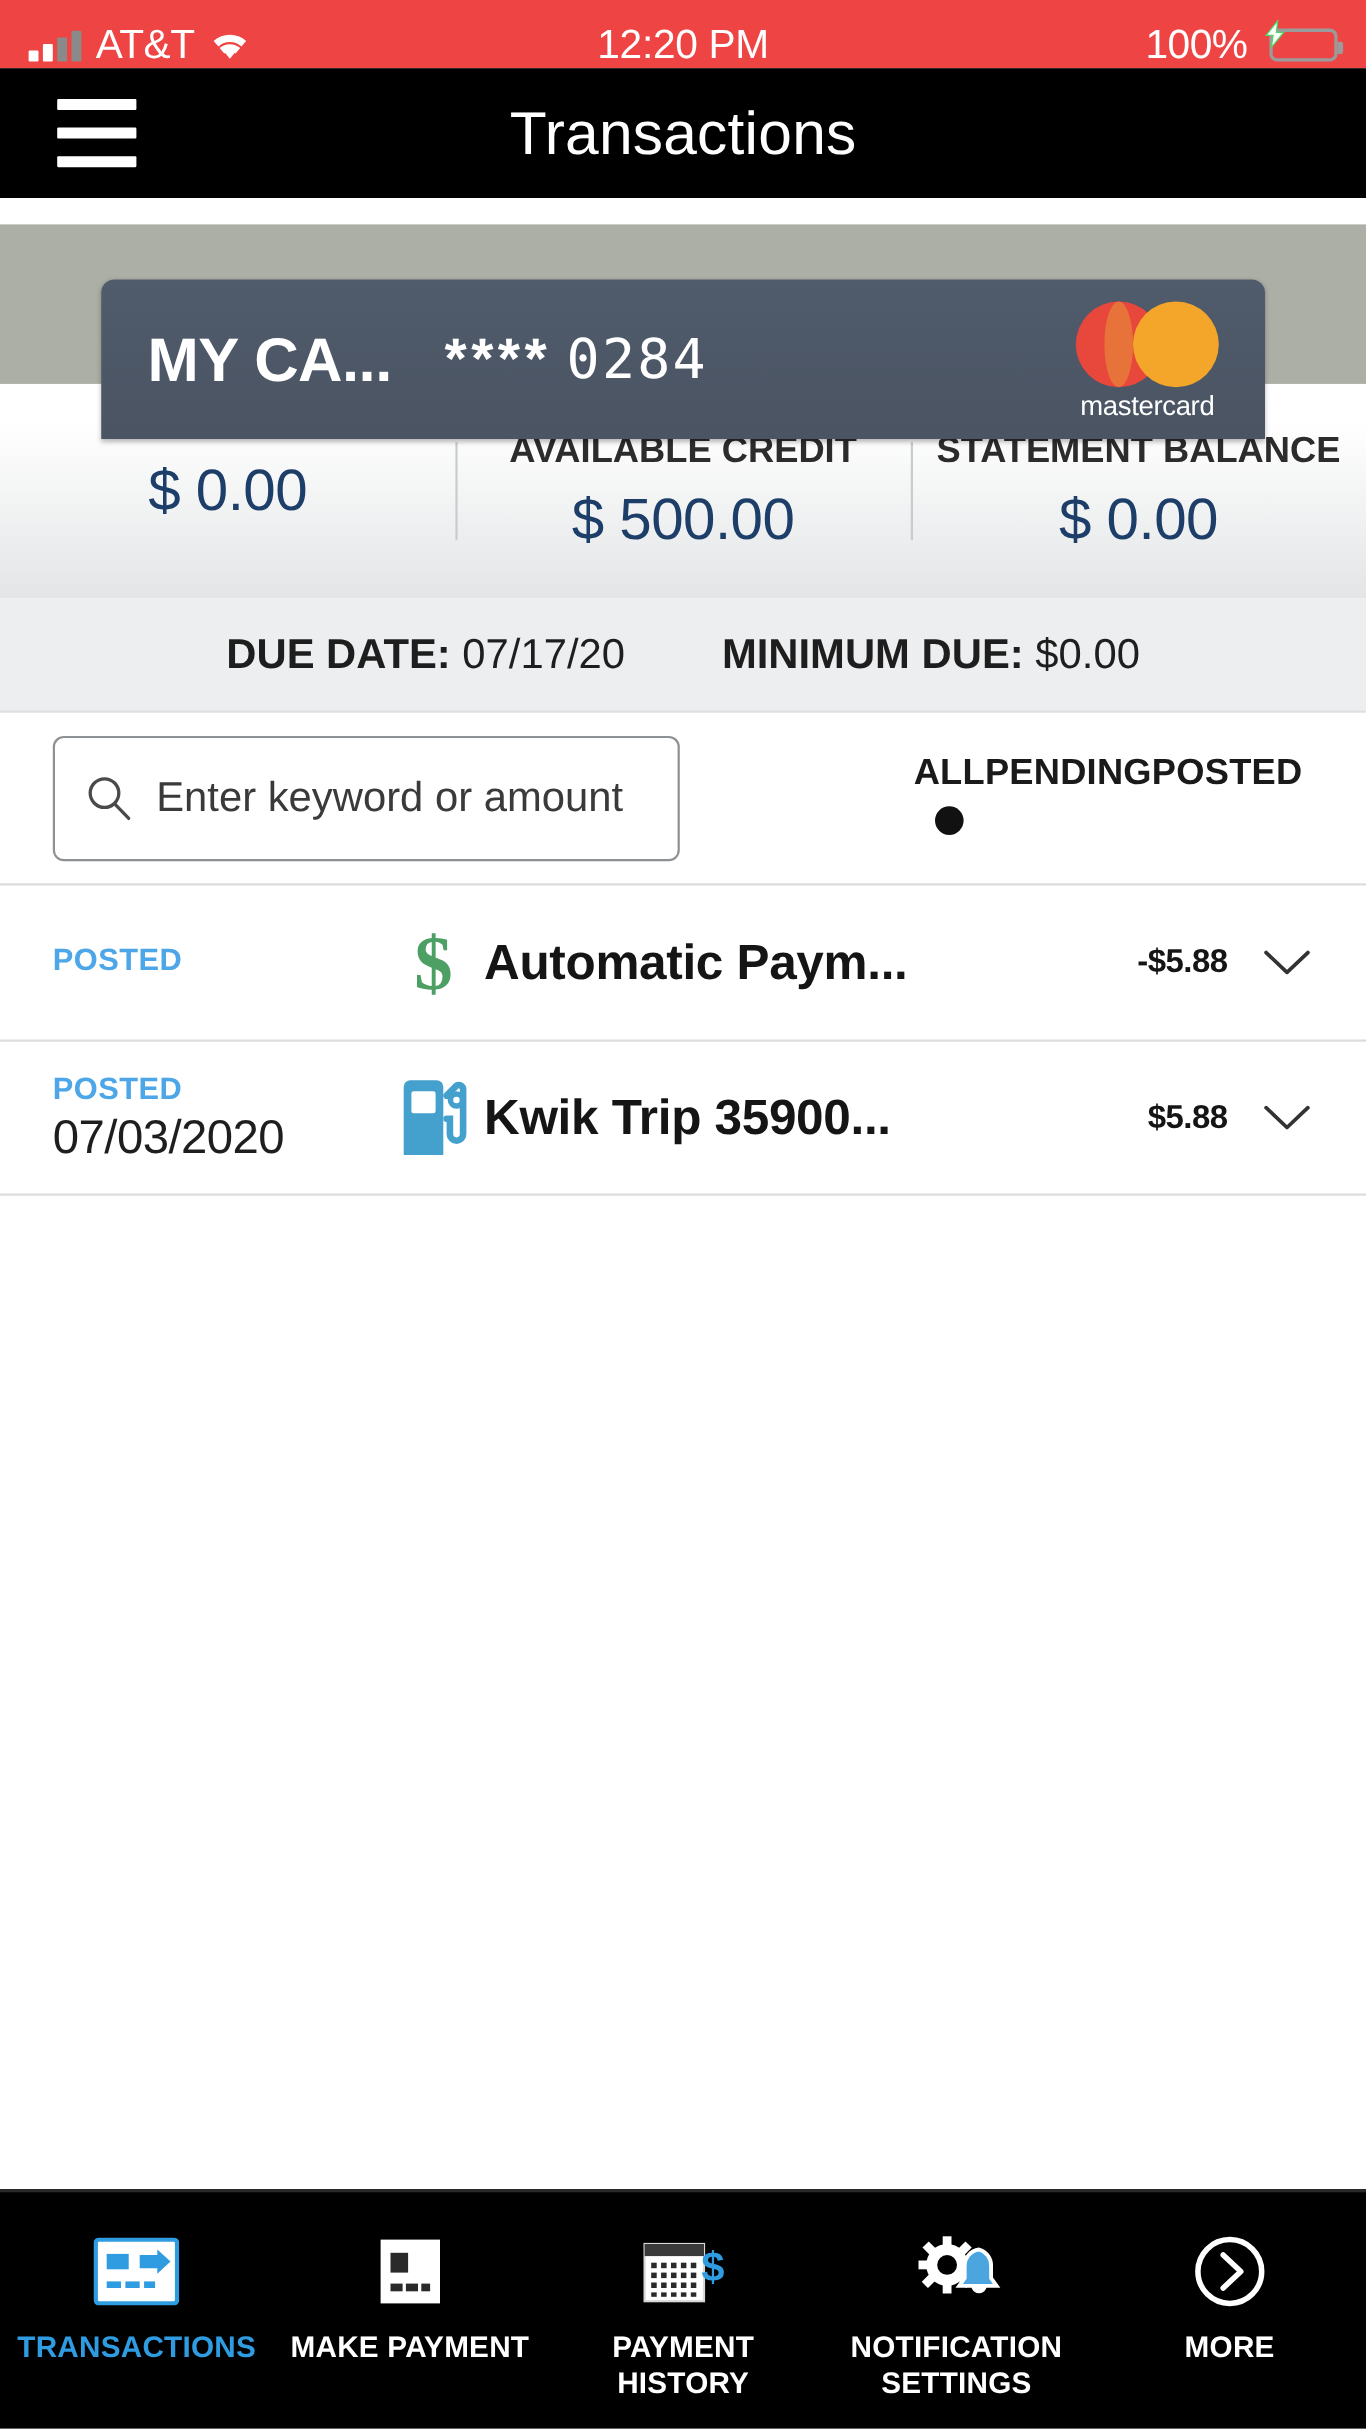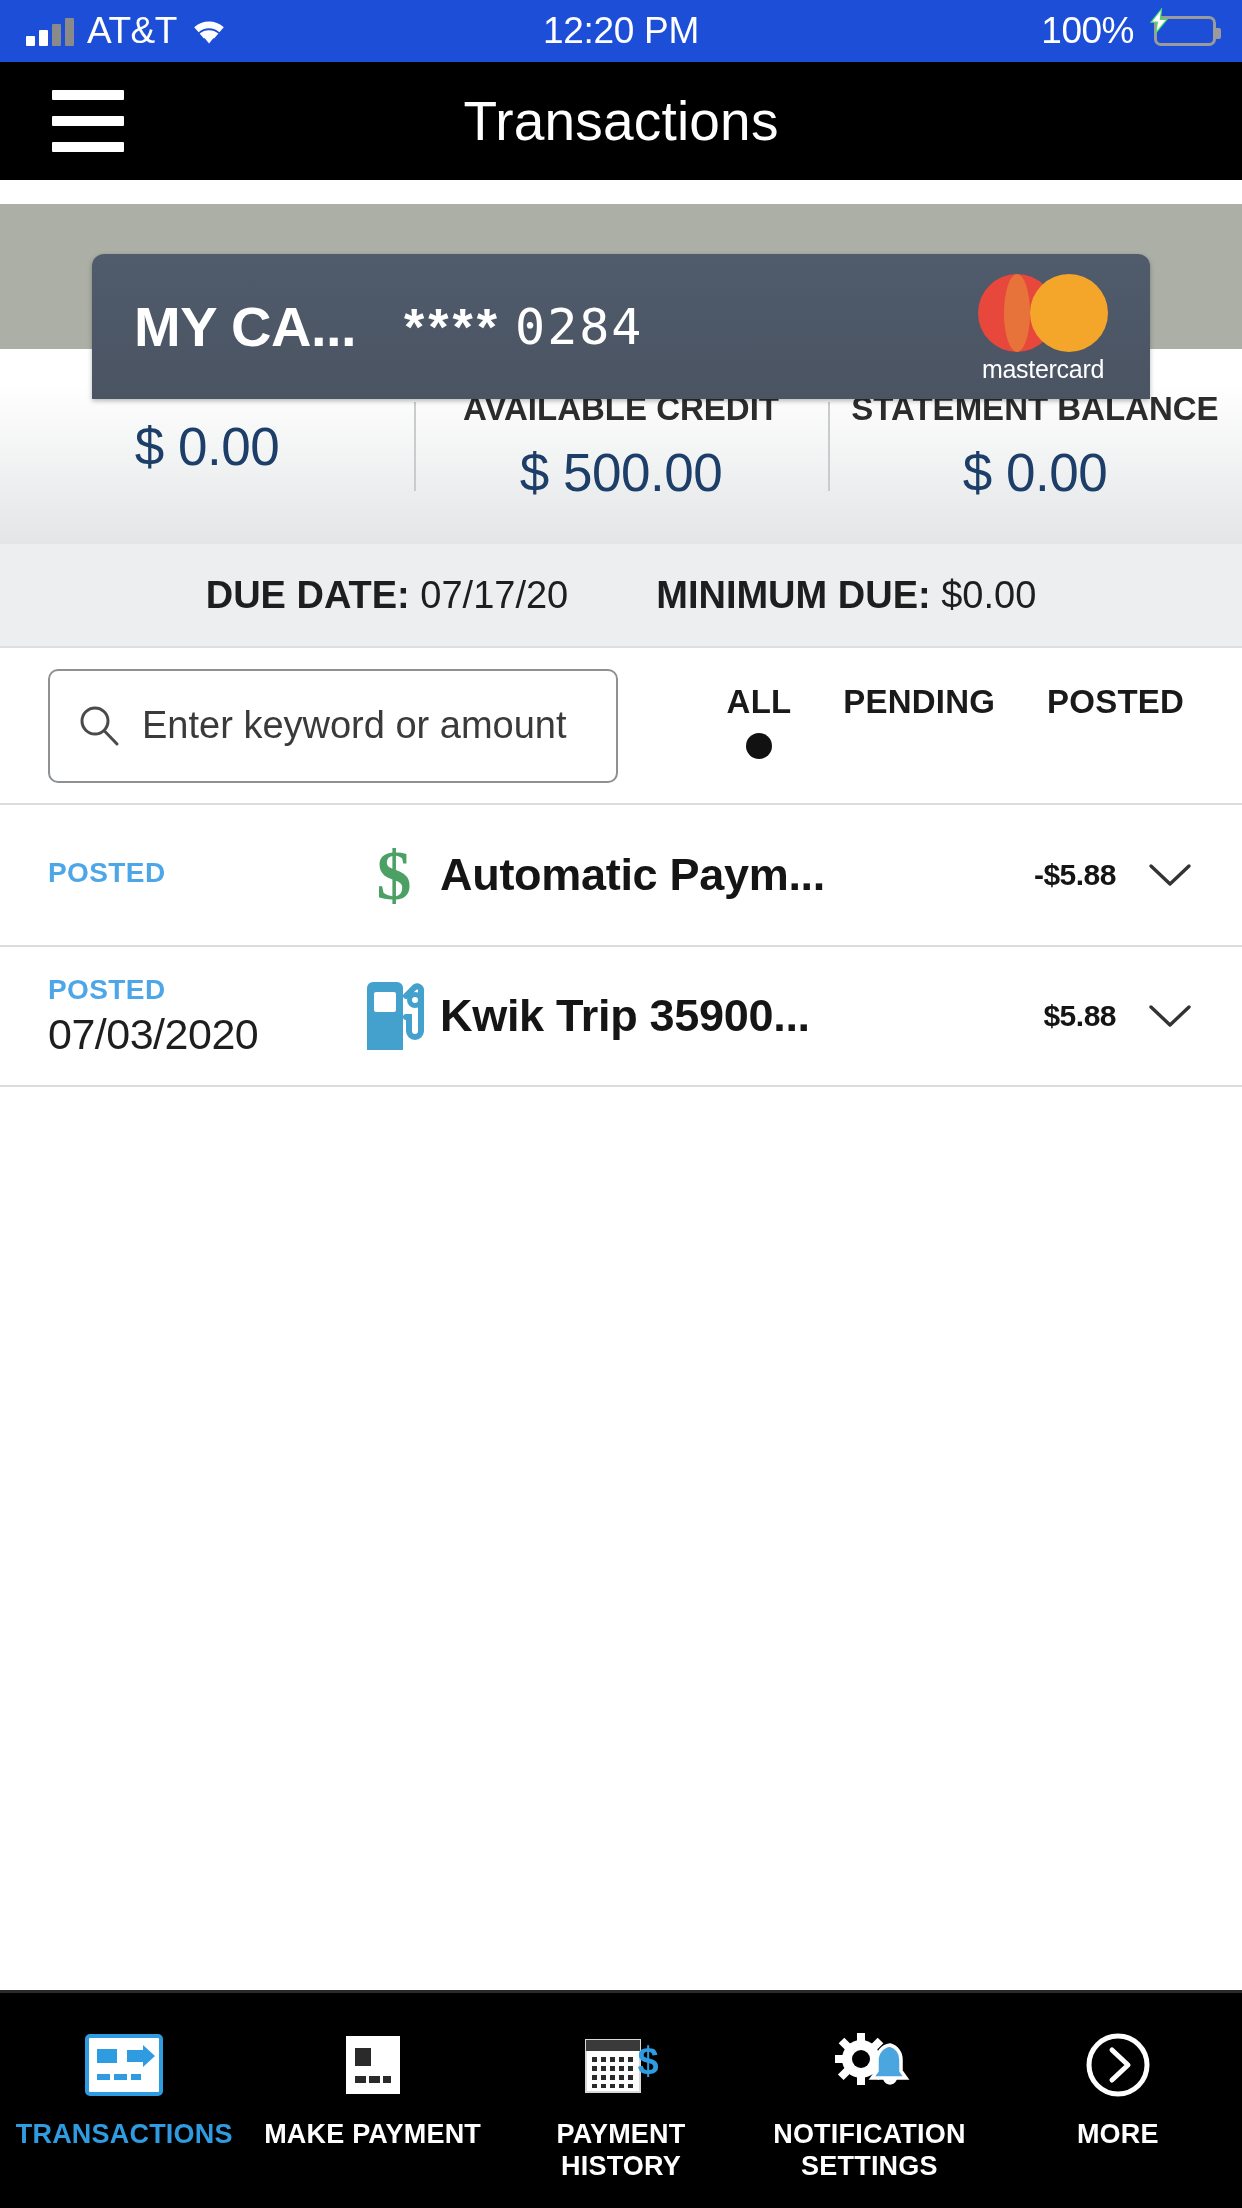--- a/index.html
+++ b/index.html
@@ -6,22 +6,22 @@
   html, body {
     width:1242px; height:2208px;
     background:#ffffff;
     font-family:"Liberation Sans", sans-serif;
     overflow:hidden;
   }
   #app { position:relative; width:1242px; height:2208px; background:#fff; }
 
   
   .statusbar{
-    position:relative; height:62px; background:#1d4ed8; color:#fff;
-    display:flex; align-items:center; padding:0 26px;
+    position:relative; height:62px; background:#ef4444; color:#fff;
+    display:flex; align-items:flex-end; padding:0 26px;
   }
   .sb-left{ display:flex; align-items:center; gap:13px; }
   .signal{ display:flex; align-items:flex-end; gap:4px; height:30px; }
   .signal i{ display:block; width:9px; background:#fff; border-radius:1px; }
   .signal i:nth-child(1){ height:10px; }
   .signal i:nth-child(2){ height:16px; }
   .signal i:nth-child(3){ height:22px; background:#8a8a8a; }
   .signal i:nth-child(4){ height:28px; background:#8a8a8a; }
   .carrier{ font-size:37px; letter-spacing:-0.5px; }
   .wifi{ width:38px; height:30px; position:relative; }
@@ -132,21 +132,21 @@
     height:155px; background:#fff; display:flex; align-items:center;
     padding:0 48px; position:relative;
   }
   .searchbox{
     width:570px; height:114px; border:2px solid #8E9194; border-radius:10px;
     display:flex; align-items:center; padding:0 26px; gap:20px; background:#fff;
   }
   .mag{ width:46px; height:46px; flex:none; }
   .search-ph{ font-size:38px; color:#3A3A3A; }
   .filters{
-    margin-left:auto; display:flex; align-items:flex-start; gap:52px;
+    margin-left:auto; display:flex; align-items:flex-start; 
     padding-right:10px; padding-bottom:10px;
   }
   .filter{
     display:flex; flex-direction:column; align-items:center; gap:12px; cursor:pointer;
   }
   .filter-label{ font-size:33px; font-weight:700; color:#1A1A1A; letter-spacing:0.2px; }
   .filter-dot{ width:26px; height:26px; border-radius:50%; background:transparent; }
   .filter.active .filter-dot{ background:#111; }
 
   

